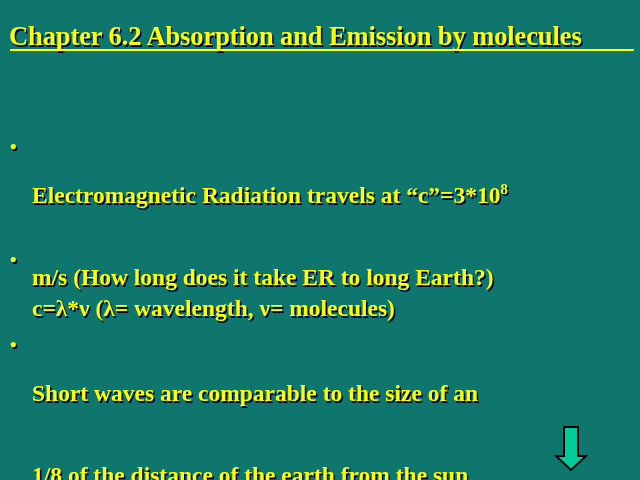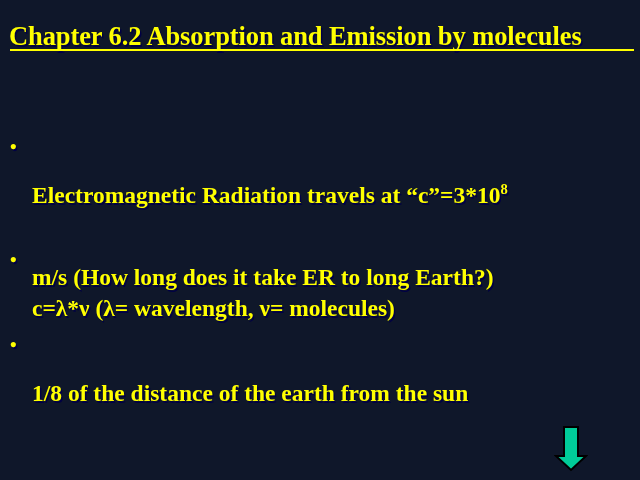--- a/index.html
+++ b/index.html
@@ -92,21 +92,21 @@
     position: absolute;
     left: 554px;
     top: 426px;
     width: 34px;
     height: 46px;
   }
 </style>
 </head>
 <body>
 
-<div id="slide" style="background: #0f172a;">
+<div id="slide" style="background: #0f766e;">
 
   <div id="slide-title">Chapter 6.2 Absorption and Emission by molecules</div>
   <div id="title-underline"></div>
 
   <div class="bullet" id="bullet-1">
     <span class="marker">•</span>
     <span class="body">
       <span class="line">
         <span>Electromagnetic Radiation travels at “c”=3*10</span><sup class="exp">8</sup>
       </span>
@@ -117,20 +117,21 @@
   <div class="bullet" id="bullet-2">
     <span class="marker">•</span>
     <span class="body">
       <span class="line">c=λ*ν   (λ= wavelength, ν= molecules)</span>
     </span>
   </div>
 
   <div class="bullet" id="bullet-3">
     <span class="marker">•</span>
     <span class="body">
+      <span class="line">Short waves are comparable to the size of an</span>
       <span class="line">1/8 of the distance of the earth from the sun</span>
     </span>
   </div>
 
   <svg id="down-arrow" viewBox="0 0 34 46">
     <polygon points="10,1 24,1 24,30 32,30 17,44 2,30 10,30" fill="#00CC99" stroke="#000000" stroke-width="2" stroke-linejoin="miter"></polygon>
   </svg>
 
 </div>
 

